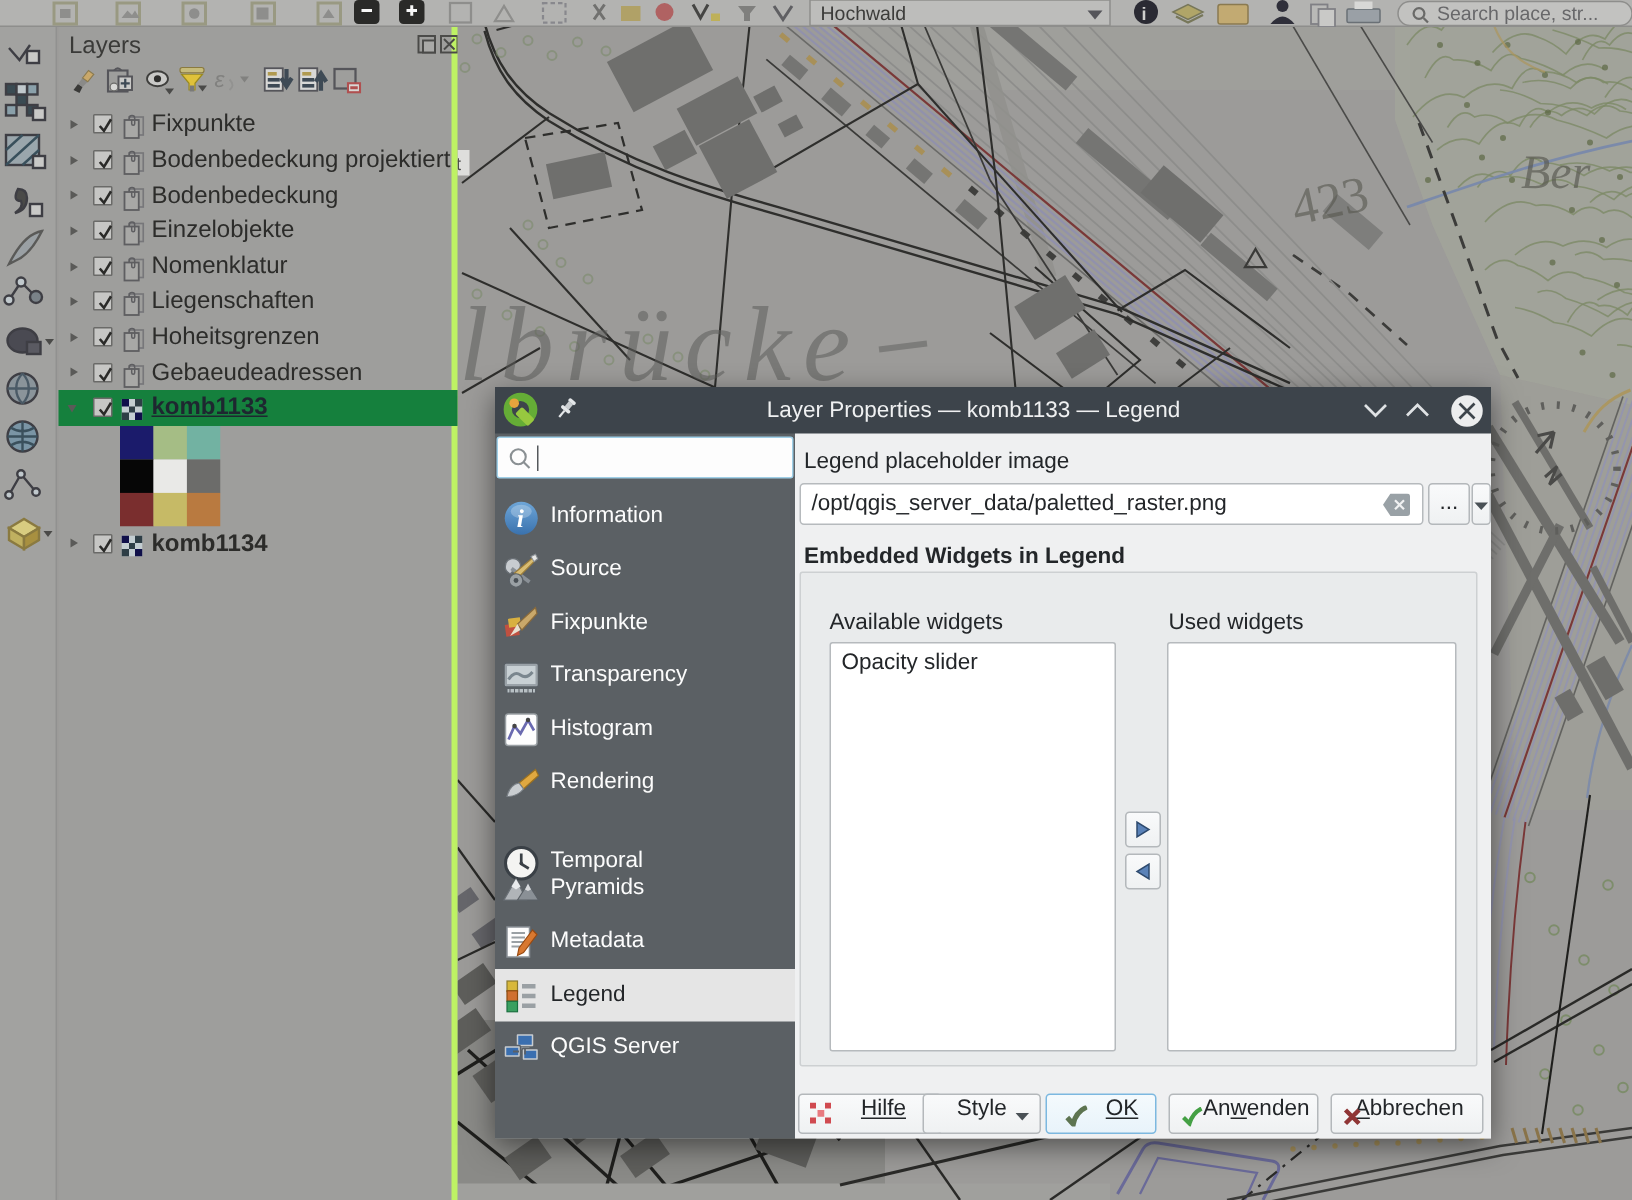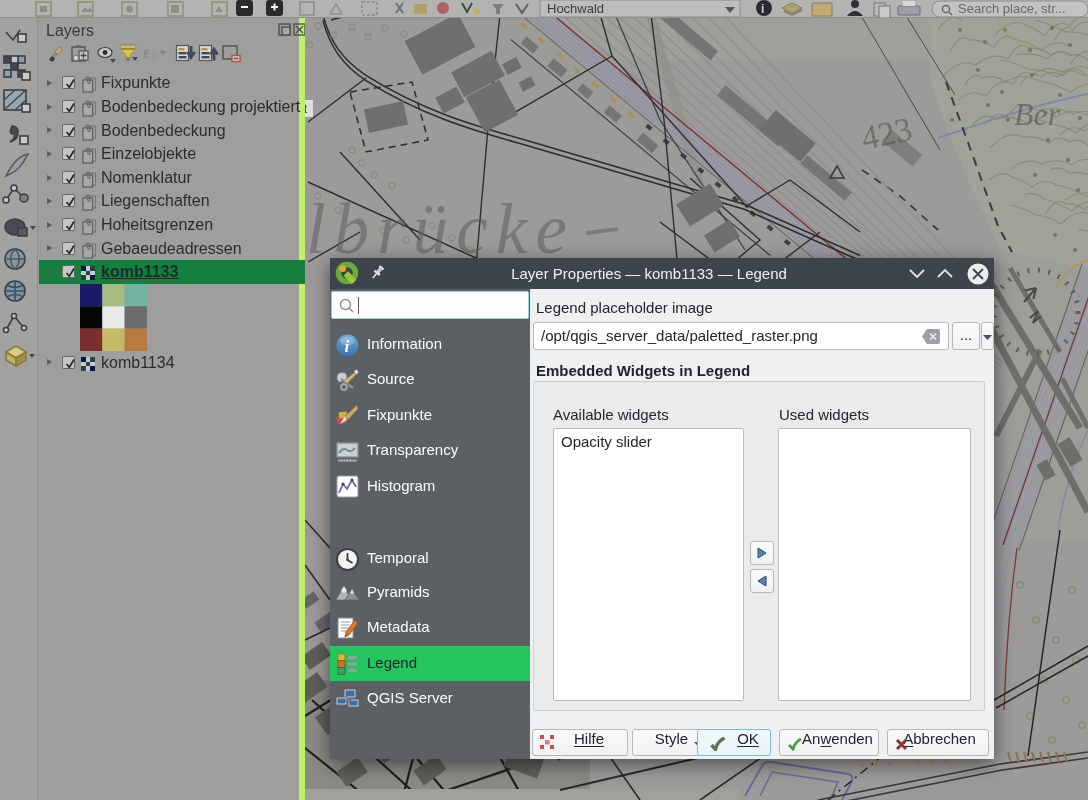--- a/index.html
+++ b/index.html
@@ -2,39 +2,39 @@
 <html><head><meta charset="utf-8">
 <style>
 *{margin:0;padding:0;box-sizing:border-box}
 html,body{width:1088px;height:800px;overflow:hidden;font-family:"Liberation Sans",sans-serif;background:#9c9b99}
 .map{position:absolute;left:0;top:0;z-index:0}
 
 #topbar{position:absolute;left:0;top:0;width:1088px;height:18px;background:#b3b3b1;border-bottom:1px solid #8e8e8c;z-index:3}
 
 #lbar{position:absolute;left:0;top:18px;width:38px;height:782px;background:#a2a2a0;border-right:1px solid #919190;z-index:2}
 
-#panel{position:absolute;left:39px;top:18px;width:266px;height:782px;background:#9e9e9c;z-index:2;border-right:6px solid #bef264}
+#panel{position:absolute;left:39px;top:18px;width:266px;height:782px;background:#9e9e9c;z-index:2;border-right:4px solid #bef264}
 #panel .title{position:absolute;left:7px;top:4px;font-size:16px;color:#3a3a38}
 .trow{position:absolute;left:0;width:266px;height:24px}
 .trow .arr{position:absolute;left:8px;top:8.5px;width:0;height:0;border-left:5px solid #5a5a58;border-top:3.5px solid transparent;border-bottom:3.5px solid transparent}
 .trow .arrd{position:absolute;left:6px;top:10px;width:0;height:0;border-top:5px solid #5a5a58;border-left:3.5px solid transparent;border-right:3.5px solid transparent}
 .trow .cb{position:absolute;left:23px;top:5px;width:13px;height:13px;background:#c6c6c4;border:1px solid #6a6a68;border-radius:1px}
 .trow .cb svg{position:absolute;left:1px;top:1px}
 .trow .lbl{position:absolute;left:62px;top:3px;font-size:16px;color:#2c2c2a;white-space:nowrap}
 .trow .ico{position:absolute;left:42px;top:5px}
 
 #dlg{position:absolute;left:330px;top:258px;width:664px;height:501px;z-index:5;box-shadow:0 5px 18px rgba(0,0,0,.5)}
 #dtitle{position:absolute;left:0;top:0;width:664px;height:46px;background:#3d444b;color:#eff0f1;font-size:15px;text-align:center;line-height:31px}
 #dside{position:absolute;left:0;top:31px;width:200px;height:470px;background:#5b6064}
 #dbody{position:absolute;left:200px;top:31px;width:464px;height:470px;background:#eff0f1}
 #dsearch{position:absolute;left:1px;top:2px;width:198px;height:28px;background:#fdfdfd;border:1px solid #9fcfe7;border-radius:2px}
 .sitem{position:absolute;left:0;width:200px;height:35.4px;color:#fcfcfc;font-size:15px}
 .sitem .txt{position:absolute;left:37px;top:8px}
 .sitem svg{position:absolute;left:5px;top:5.5px}
-.sitem.sel{background:#22c55e;color:#232629}
+.sitem.sel{background:#e5e5e5;color:#232629}
 .inp{position:absolute;background:#fff;border:1px solid #b6babd;border-radius:3px;font-size:15px;color:#232629}
 .btn{position:absolute;height:27px;background:linear-gradient(#f9fafb,#eff1f2);border:1px solid #b4b8bb;border-radius:3px;font-size:15px;color:#232629;text-align:center}
 .glbl{font-size:15px;color:#232629;position:absolute}
 u.mn{text-decoration:underline;text-underline-offset:2px}
 </style></head><body>
 <svg class="map" width="1088" height="800" viewBox="0 0 1088 800">
     <rect x="300" y="14" width="788" height="786" fill="#9c9b99"></rect>
     <polygon points="930,14 1088,14 1088,270 1000,250 955,150 930,80" fill="#a6a99a" opacity="0.55"></polygon>
     <polygon points="1000,250 1088,270 1088,540 1010,540" fill="#a2a498" opacity="0.35"></polygon>
     <polygon points="537,14 940,14 940,60 620,60" fill="#a4a49e" opacity="0.4"></polygon>
@@ -596,21 +596,21 @@
         </svg>
       </div>
       <div class="ico" style="top:6px"><svg width="14" height="14">
           <rect x="0" y="0" width="14" height="14" fill="#c3cdd1"></rect>
           <rect x="0" y="0" width="5" height="5" fill="#10104a"></rect>
           <rect x="9" y="0" width="5" height="5" fill="#2e3e46"></rect>
           <rect x="5" y="5" width="4" height="4" fill="#2e3e46"></rect>
           <rect x="0" y="9" width="5" height="5" fill="#2e3e46"></rect>
           <rect x="9" y="9" width="5" height="5" fill="#10104a"></rect>
         </svg></div>
-      <div class="lbl" style="font-weight:normal">komb1134</div>
+      <div class="lbl" style="font-weight:bold">komb1134</div>
     </div>
 </div>
 
 <div id="dlg">
 <div id="dtitle"><span style="display:inline-block;padding-right:26px">Layer Properties — komb1133 — Legend</span>
 <svg width="24" height="24" style="position:absolute;left:5px;top:3px">
 <circle cx="12" cy="12" r="8.5" fill="none" stroke="#65ad36" stroke-width="5.5"></circle>
 <rect x="11" y="11" width="12" height="6.5" rx="1.2" fill="#97c83f" transform="rotate(45 13 13)"></rect>
 <circle cx="7.8" cy="7.8" r="3.2" fill="#e8a33d"></circle>
 </svg>
@@ -683,21 +683,28 @@
       </div>
       <div class="sitem" style="top:179.6px">
         <svg width="25" height="25">
           <rect x="2" y="2" width="21" height="21" rx="2" fill="#fdfdfd" stroke="#9aa0a4"></rect>
           <path d="M4,19 L8,10 L12,15 L17,6 L21,13" stroke="#6a6ab0" stroke-width="1.8" fill="none"></path>
           <circle cx="8" cy="10" r="1.5" fill="#444"></circle>
           <circle cx="17" cy="6" r="1.5" fill="#444"></circle>
         </svg>
         <div class="txt">Histogram</div>
       </div>
-      <div class="sitem" style="top:252px">
+      <div class="sitem" style="top:215.0px">
+        <svg width="25" height="25">
+          <path d="M22,3 L11,12 l3,4 L24,7z" fill="#e0a840" stroke="#9a7020" stroke-width="0.8"></path>
+          <path d="M11,12 q-6,1 -8,9 q7,0 11,-5z" fill="#c9cdd0" stroke="#7a8086" stroke-width="0.8"></path>
+        </svg>
+        <div class="txt">Rendering</div>
+      </div>
+      <div class="sitem" style="top:268px">
         <svg width="25" height="25">
           <circle cx="12.5" cy="12.5" r="10.5" fill="#f4f4f2" stroke="#3a4046" stroke-width="2"></circle>
           <path d="M12.5,6 V13 l5,3" stroke="#3a4046" stroke-width="1.8" fill="none"></path>
           <circle cx="12.5" cy="12.5" r="1.2" fill="#3a4046"></circle>
         </svg>
         <div class="txt">Temporal</div>
       </div>
       <div class="sitem" style="top:285.8px">
         <svg width="25" height="25">
           <path d="M1,20 L9,6 L16,20z" fill="#b0b4b8" stroke="#6a7076" stroke-width="0.8"></path>
@@ -774,21 +781,21 @@
         </svg></div>
 <div class="btn" style="left:2px;top:440px;width:96px"><svg width="15" height="15" style="position:absolute;left:7px;top:5px">
           <g fill="#d04a50">
             <rect x="0" y="0" width="4" height="4"></rect>
             <rect x="10" y="0" width="4" height="4"></rect>
             <rect x="0" y="10" width="4" height="4"></rect>
             <rect x="10" y="10" width="4" height="4"></rect>
             <rect x="5" y="5" width="4.5" height="4.5" fill="#e87a80"></rect>
           </g>
         </svg><span style="margin-left:18px"><u class="mn">Hilfe</u></span></div>
-<div class="btn" style="left:102px;top:440px;width:79px">Style<svg width="9" height="6" style="position:absolute;right:7px;top:12px">
+<div class="btn" style="left:85px;top:440px;width:79px">Style<svg width="9" height="6" style="position:absolute;right:7px;top:12px">
           <path d="M0,0 l4.5,5 4.5,-5z" fill="#4a5156"></path>
         </svg></div>
 <div class="btn" style="left:167px;top:440px;width:74px;border:1px solid #7cb8e0;background:linear-gradient(#f4fafd,#e8f3fa)"><svg width="16" height="14" style="position:absolute;left:11px;top:7px">
           <path d="M2.5,8 l4,4.5 q1.5,-8 9,-11.5" fill="none" stroke="#5d7450" stroke-width="3.4"></path>
         </svg><span style="margin-left:28px"><u class="mn">OK</u></span></div>
 <div class="btn" style="left:249px;top:440px;width:100px"><svg width="15" height="13" style="position:absolute;left:7px;top:8px">
           <path d="M2,7 l4,4 q2,-7 8,-10" fill="none" stroke="#44a044" stroke-width="2.8"></path>
         </svg><span style="margin-left:17px">An<u class="mn">w</u>enden</span></div>
 <div class="btn" style="left:357px;top:440px;width:102px"><svg width="13" height="13" style="position:absolute;left:7px;top:8px">
           <path d="M2,2 l9,9 M11,2 l-9,9" stroke="#8f3535" stroke-width="3"></path>

